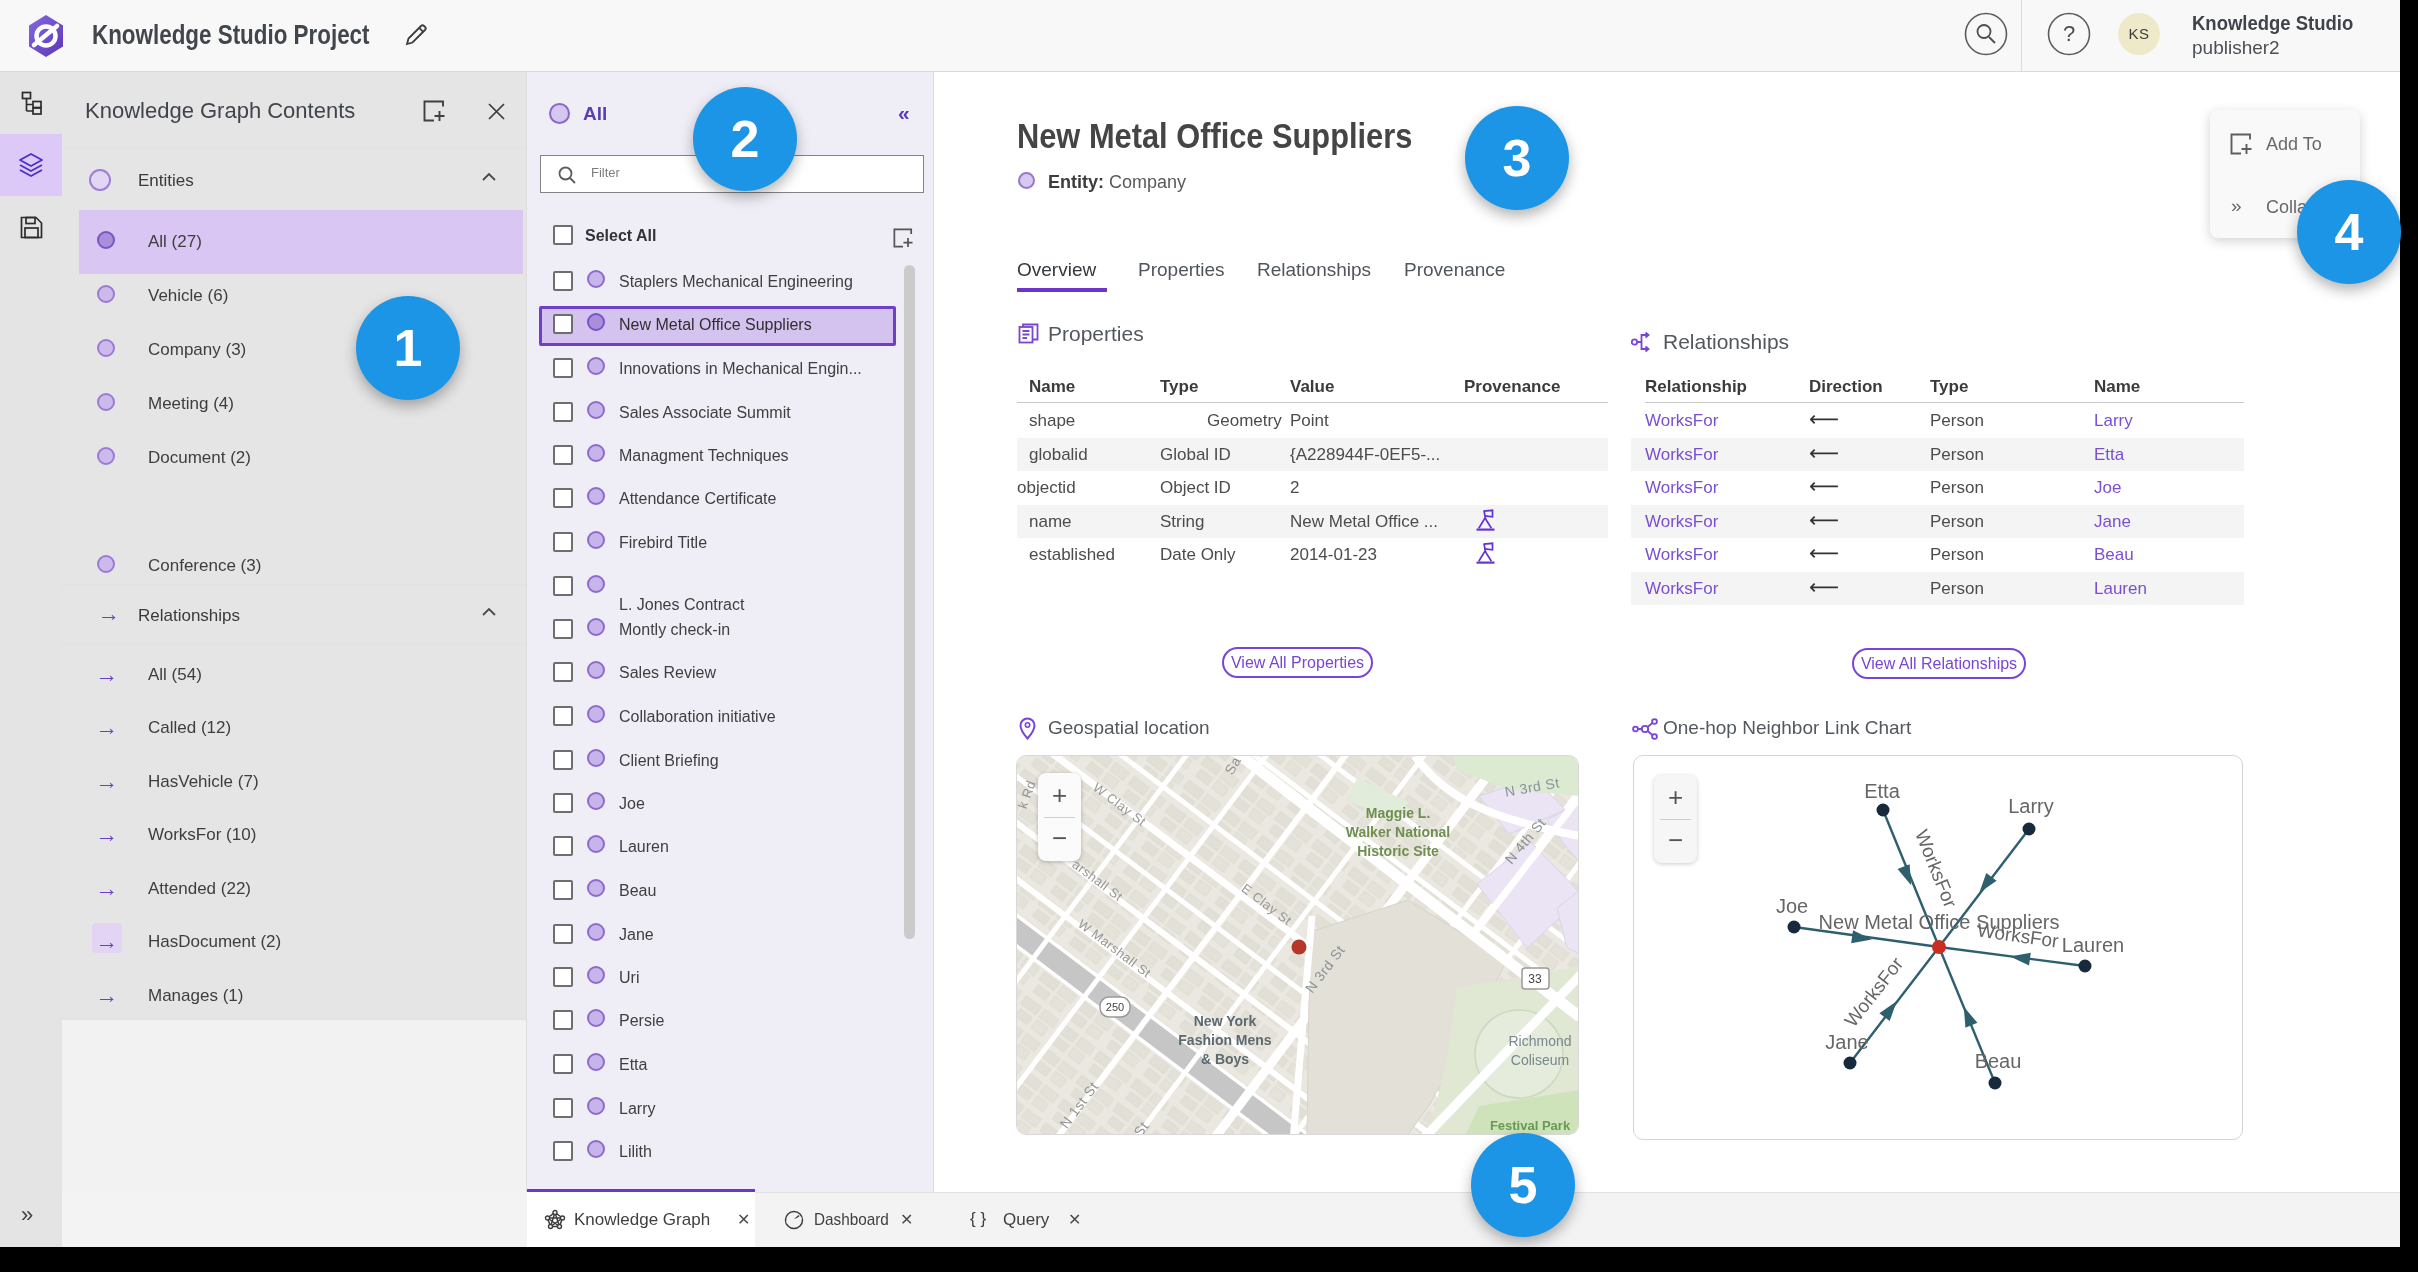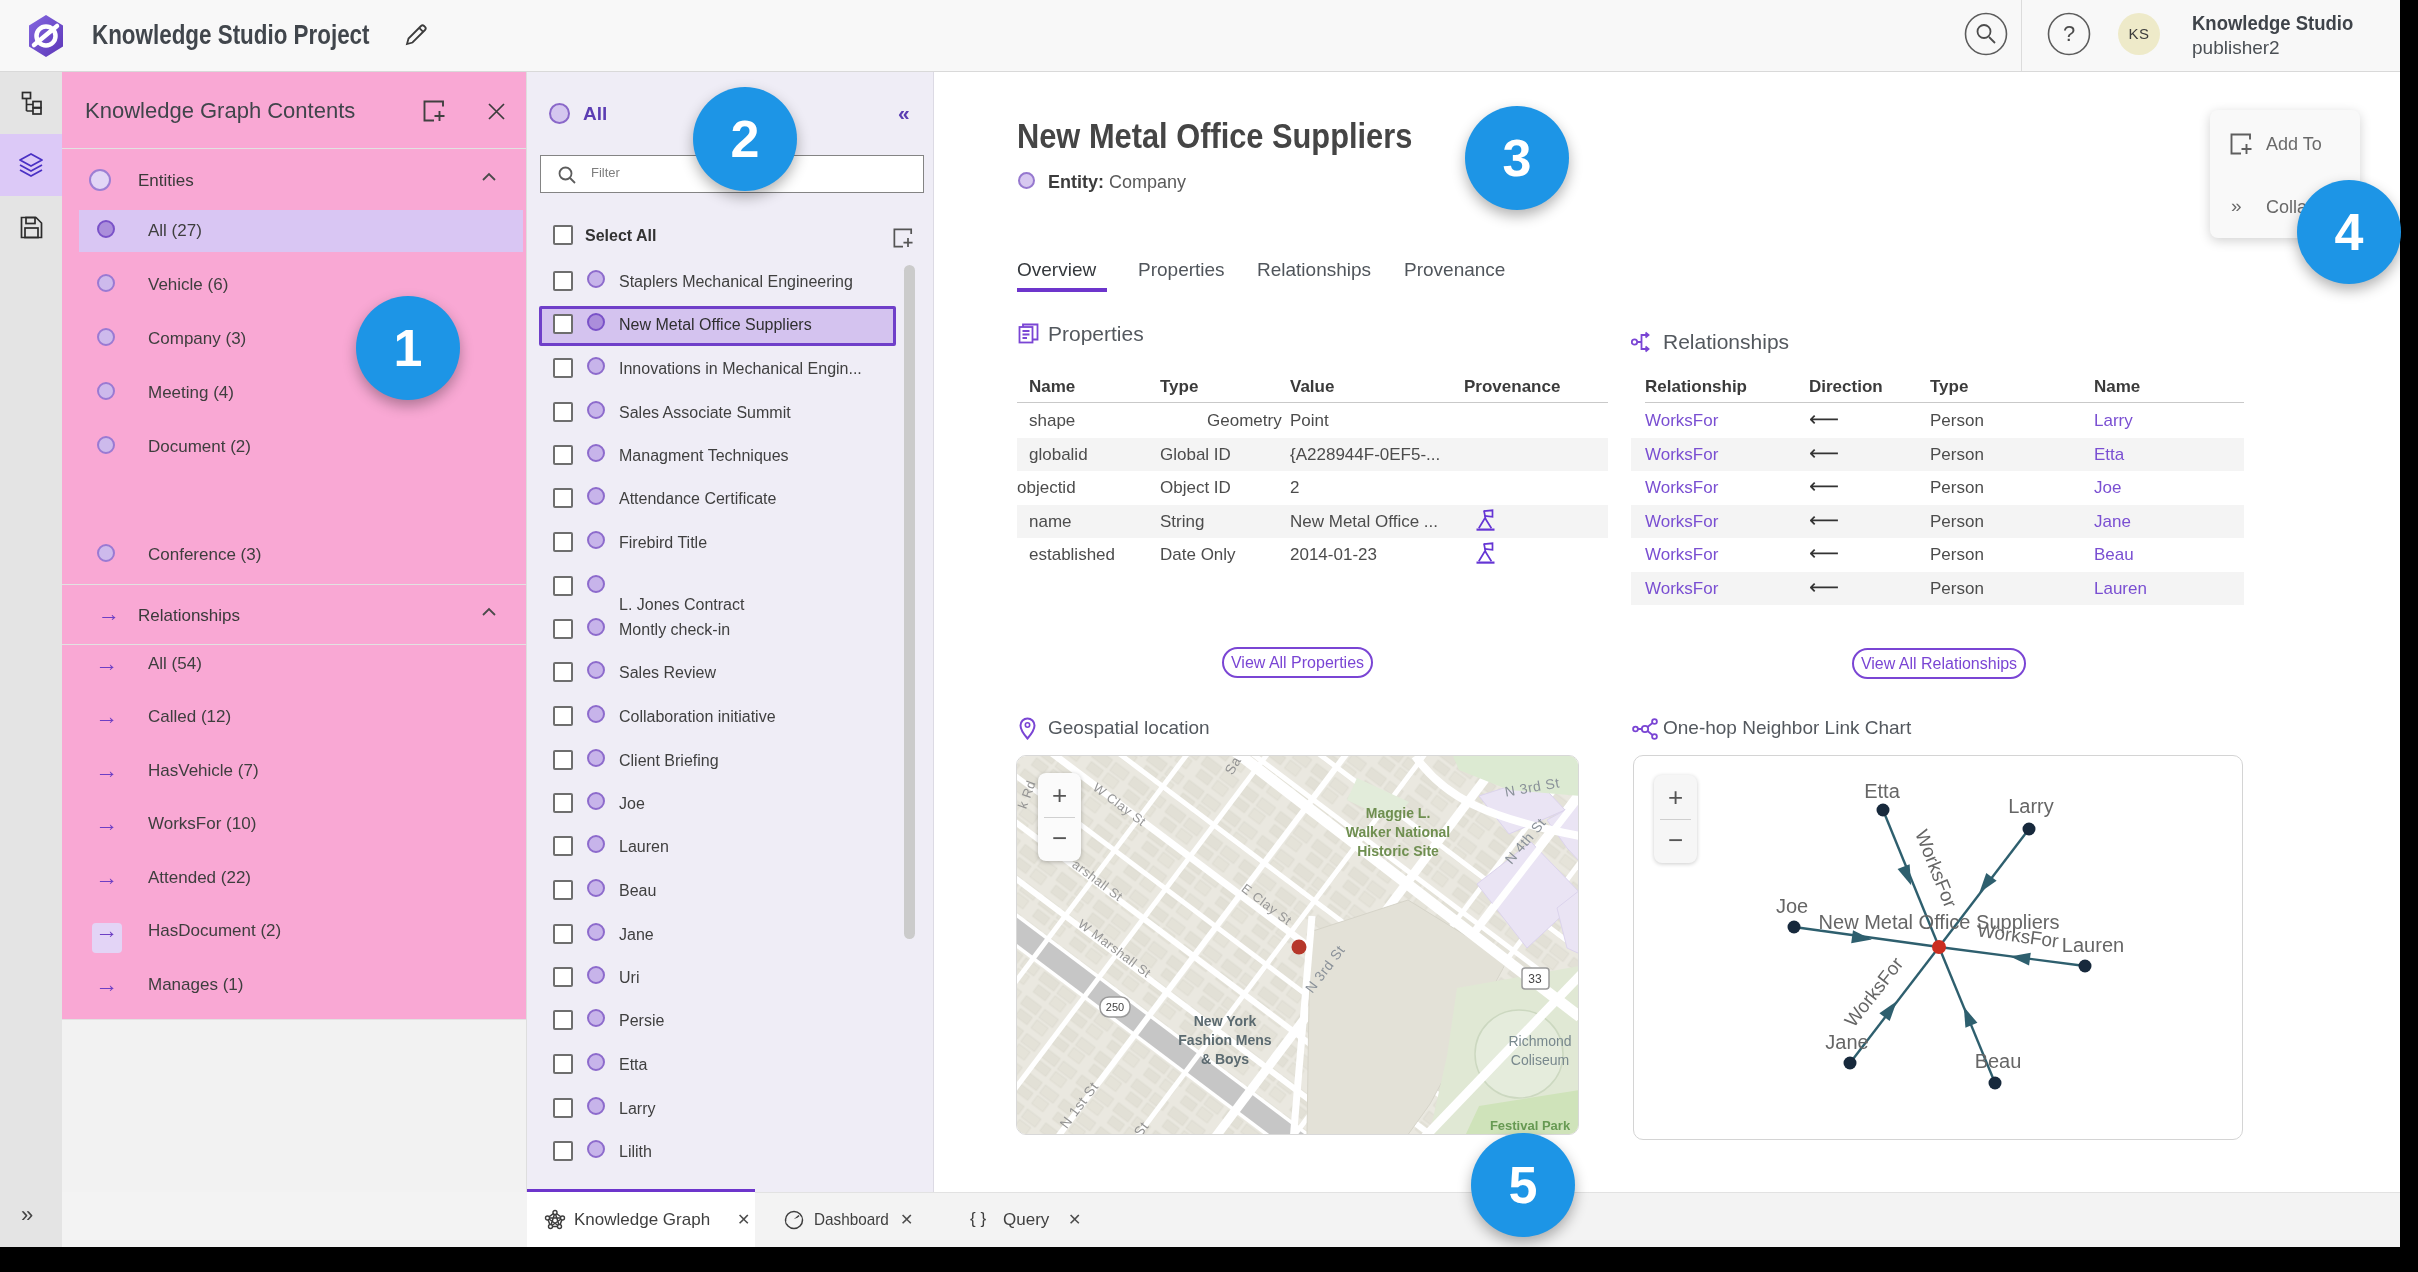--- a/index.html
+++ b/index.html
@@ -6,24 +6,24 @@
   html,body { width:2418px; height:1272px; background:#000; font-family:"Liberation Sans", sans-serif; }
   #app { position:absolute; left:0; top:0; width:2400px; height:1247px; background:#fff; overflow:hidden; }
   .abs { position:absolute; }
   
   #header { position:absolute; left:0; top:0; width:2400px; height:72px; background:#f8f8f8; border-bottom:1px solid #d9d9d9; }
   #htitle { position:absolute; left:92px; top:19px; font-size:28px; font-weight:bold; color:#41464c; transform:scaleX(0.8); transform-origin:0 50%; white-space:nowrap;}
   
   #rail { position:absolute; left:0; top:72px; width:62px; height:1175px; background:#e4e4e4; }
   #railsel { position:absolute; left:0; top:62px; width:62px; height:62px; background:#dcc9f7; }
   
-  #p1 { position:absolute; left:62px; top:72px; width:465px; height:1175px; background:#f9a8d4; border-right:1px solid #dedede; }
+  #p1 { position:absolute; left:62px; top:72px; width:465px; height:1175px; background:#e5e5e5; border-right:1px solid #dedede; }
   #p1 .hdr { position:absolute; left:23px; top:26px; font-size:22px; color:#40454b; }
   .divline { position:absolute; left:0; width:100%; height:1px; background:#e2e2e2; }
-  .p1row { position:absolute; left:0px; width:465px; height:42px;text-decoration:underline; }
+  .p1row { position:absolute; left:0px; width:465px; height:64px;text-decoration:underline; }
   .p1circle { position:absolute; left:18px; top:50%; margin-top:-11px; width:18px; height:18px; border-radius:50%; background:#cdbaec; border:2px solid #9a7ad3; }
   .p1label { position:absolute; left:69px; top:50%; margin-top:-10px; font-size:17px; color:#3e3e3e; }
   .p1arrow { position:absolute; left:16px; top:50%; margin-top:-14px; width:26px; height:26px; color:#6d3fc4; font-size:23px; line-height:26px; }
   
   #p2 { position:absolute; left:527px; top:72px; width:407px; height:1175px; background:#efedf6; border-right:1px solid #dcdae4; }
   .ckb { position:absolute; width:20px; height:20px; border:2px solid #6e6e6e; background:#fff; border-radius:2px; }
   .p2circle { position:absolute; width:18px; height:18px; border-radius:50%; background:#c7b4ea; border:2px solid #8d6bcc; }
   .p2label { position:absolute; font-size:16px; color:#3f3f3f; white-space:nowrap; }
   
   #bbar { position:absolute; left:62px; top:1192px; width:2338px; height:55px; background:#f3f3f3; }

